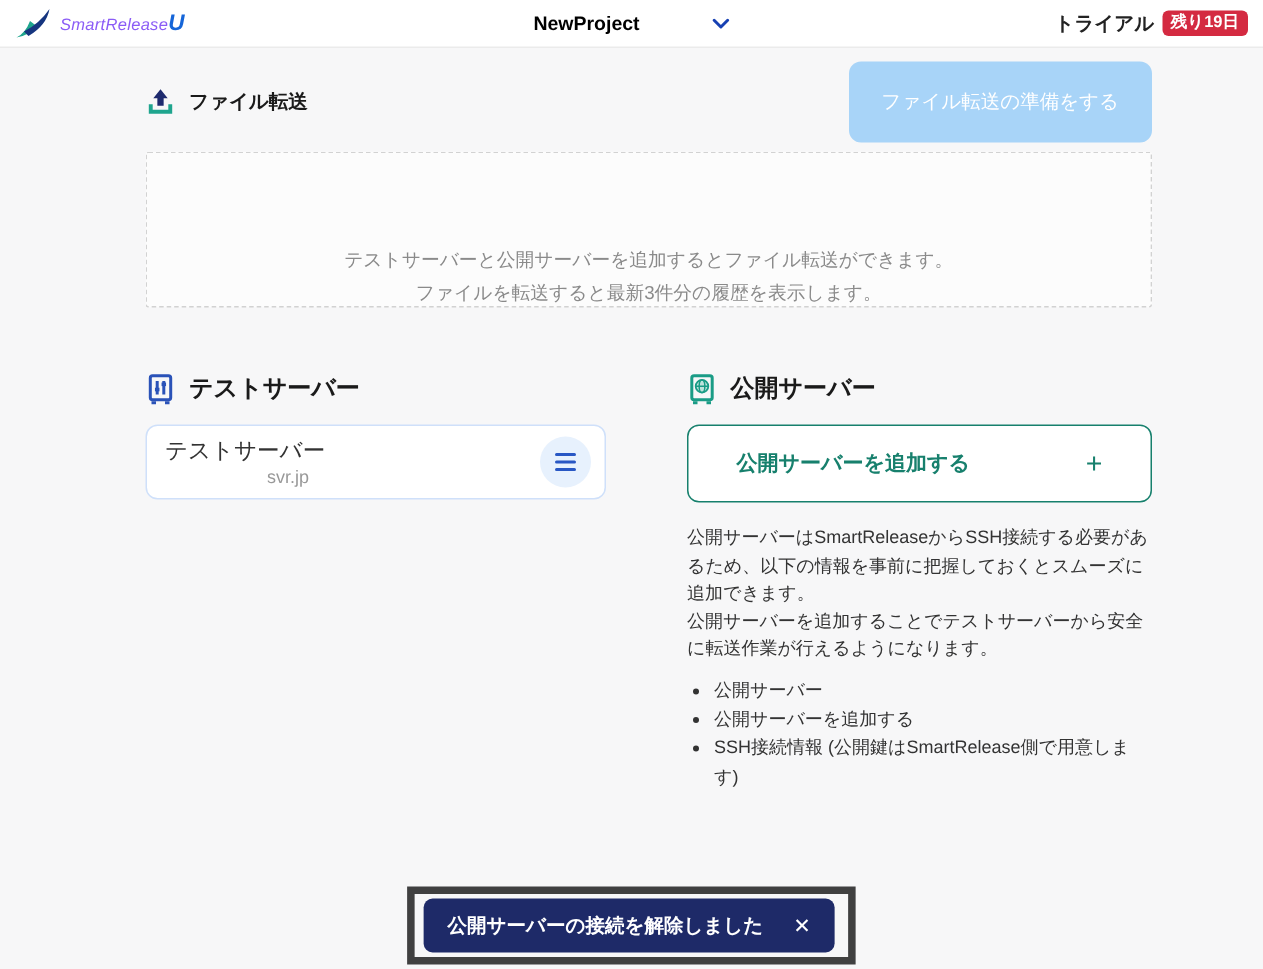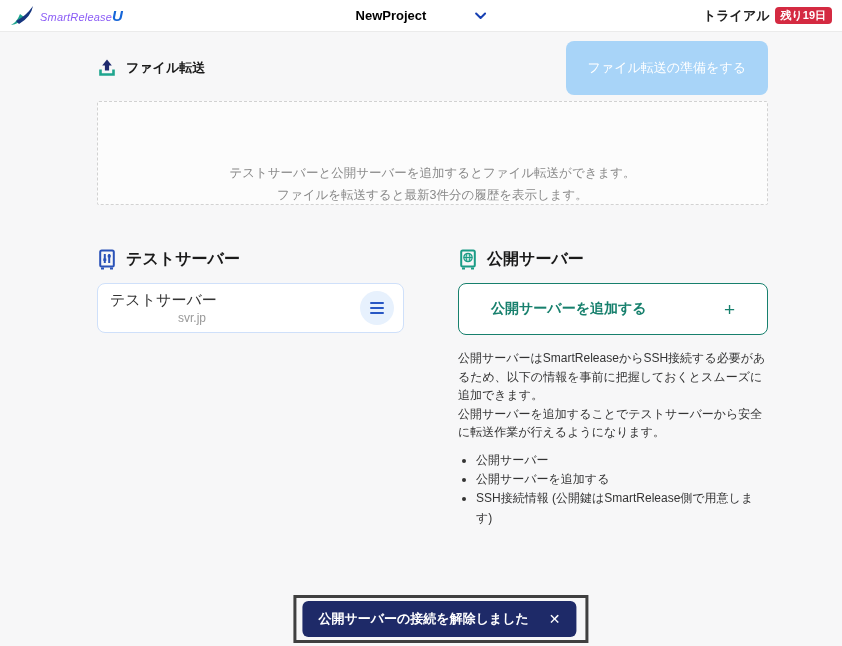--- a/index.html
+++ b/index.html
@@ -74,21 +74,21 @@
   }
   .add-btn .add-label { color:#17806d; font-weight:bold; font-size:14px; }
   .add-btn .plus { color:#17806d; font-size:19px; font-weight:400; line-height:1; }
   .public-desc { margin-top:14px; font-size:12px; color:#333; line-height:1.55; }
   .public-desc p { margin:0; }
   .public-bullets { margin-top:9px; padding-left:18px; }
   .public-bullets li { font-size:12px; color:#333; line-height:1.6; }
   
   .annotation {
     position:absolute; bottom:3px; left:50%; transform:translateX(-50%);
-    border:3px solid #404040; padding:3px 9px 3px 6px;margin-left:20px;
+    border:5px solid #404040; padding:3px 9px 3px 6px;
   }
   .toast {
     background:#1e2a68; border-radius:6px; color:#ffffff;
     display:flex; align-items:center; gap:20px; padding:9px 16px;
   }
   .toast-msg { font-size:13px; font-weight:bold; white-space:nowrap; }
   .toast-close {
     background:none; border:none; color:#ffffff; font-size:14px; font-weight:bold;
     cursor:pointer; line-height:1; padding:0; font-family:inherit;
   }

